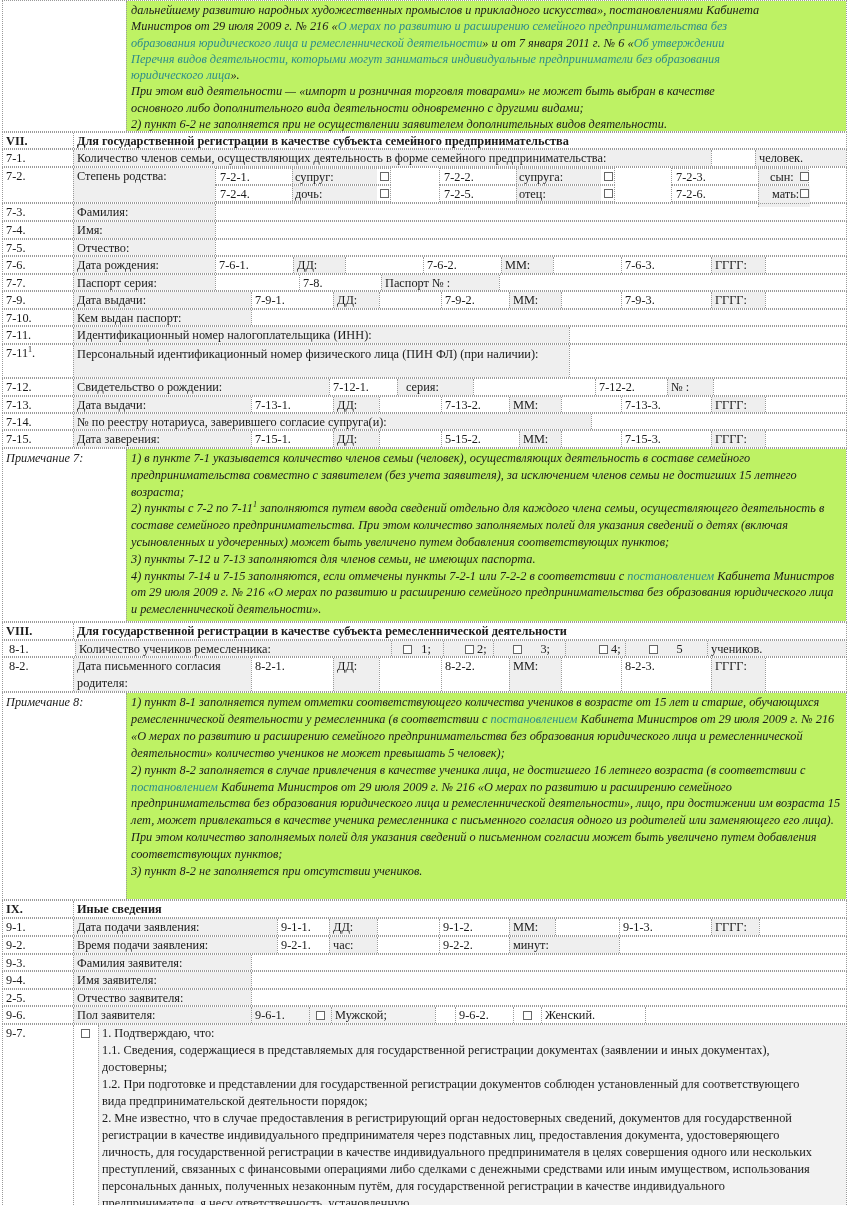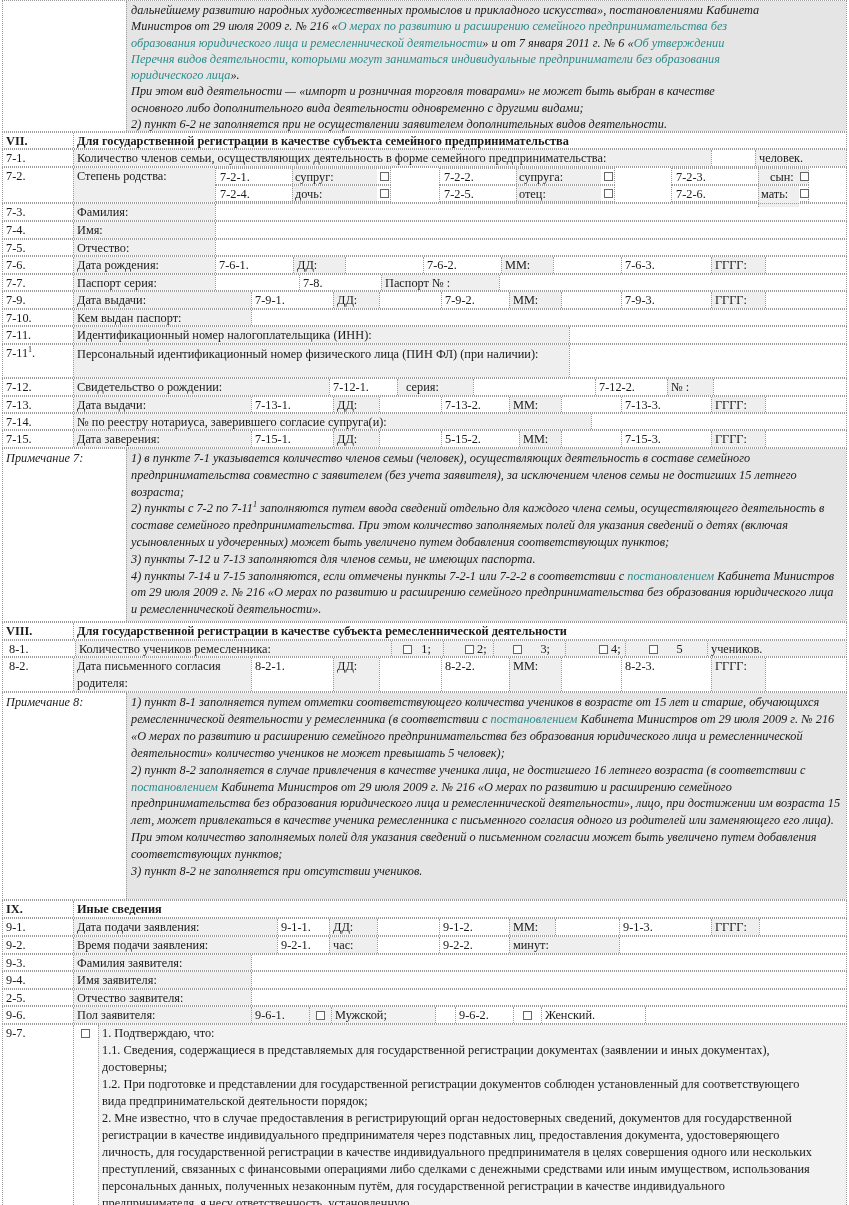--- a/index.html
+++ b/index.html
@@ -8,21 +8,21 @@
   .row { position:absolute; left:2px; right:2px; border:1px dotted #9a9a9a; box-sizing:border-box; }
   .cell { position:absolute; top:0; bottom:0; box-sizing:border-box; padding:0 3px; border-left:1px dotted #9a9a9a; white-space:nowrap; overflow:hidden; }
   .cell.first { border-left:none; }
   .g { background:#efefef; }
   .g2 { background:#f2f2f2; }
   .bold { font-weight:bold; }
   .it { font-style:italic; }
   .link { color:#2e8b8b; }
   .wrap { white-space:normal; }
   .chk { display:inline-block; width:7px; height:7px; border:1px solid #666; vertical-align:middle; margin-top:-2px; background:#fff; }
-  .note-body { position:absolute; top:0; bottom:0; left:123px; right:0; padding:1px 4px; border-left:1px dotted #9a9a9a; background:#e5e5e5; font-style:italic; white-space:normal; }
+  .note-body { position:absolute; top:0; bottom:0; left:123px; right:0; padding:1px 4px; border-left:1px dotted #9a9a9a; background:#bef264; font-style:italic; white-space:normal; }
   sup { font-size:8px; line-height:0; }
   .inner { position:absolute; border:1px dotted #9a9a9a; box-sizing:border-box; }
 </style>
 </head>
 <body>
 
 <div class="page">
 
   <div class="row" style="top:0;height:132px;">
     <div class="cell first" style="left:0;width:123px;"></div>
@@ -76,21 +76,21 @@
       <span class="chk" style="position:absolute;left:164px;top:5px;"></span>
     </div>
 
     <div class="inner" style="left:668px;top:0;width:138px;height:17px;">
       <span style="position:absolute;left:4px;">7-2-3.</span>
       <span class="g" style="position:absolute;left:86px;width:38px;height:15px;padding-left:11px;border-left:1px dotted #9a9a9a;">сын:</span>
       <span class="chk" style="position:absolute;left:128px;top:5px;"></span>
     </div>
     <div class="inner" style="left:668px;top:17px;width:138px;height:17px;">
       <span style="position:absolute;left:4px;">7-2-6.</span>
-      <span class="g" style="position:absolute;left:86px;width:38px;height:21px;padding-left:2px;border-left:1px dotted #9a9a9a;">мать:</span>
+      <span class="g" style="position:absolute;left:86px;width:38px;height:21px;padding-left:13px;border-left:1px dotted #9a9a9a;">мать:</span>
       <span class="chk" style="position:absolute;left:128px;top:5px;"></span>
     </div>
   </div>
 
   <div class="row" style="top:203px;height:18px;">
     <div class="cell first" style="left:0;width:70px;">7-3.</div>
     <div class="cell g" style="left:70px;width:142px;">Фамилия:</div>
     <div class="cell" style="left:212px;right:0;"></div>
   </div>
   <div class="row" style="top:221px;height:18px;">

